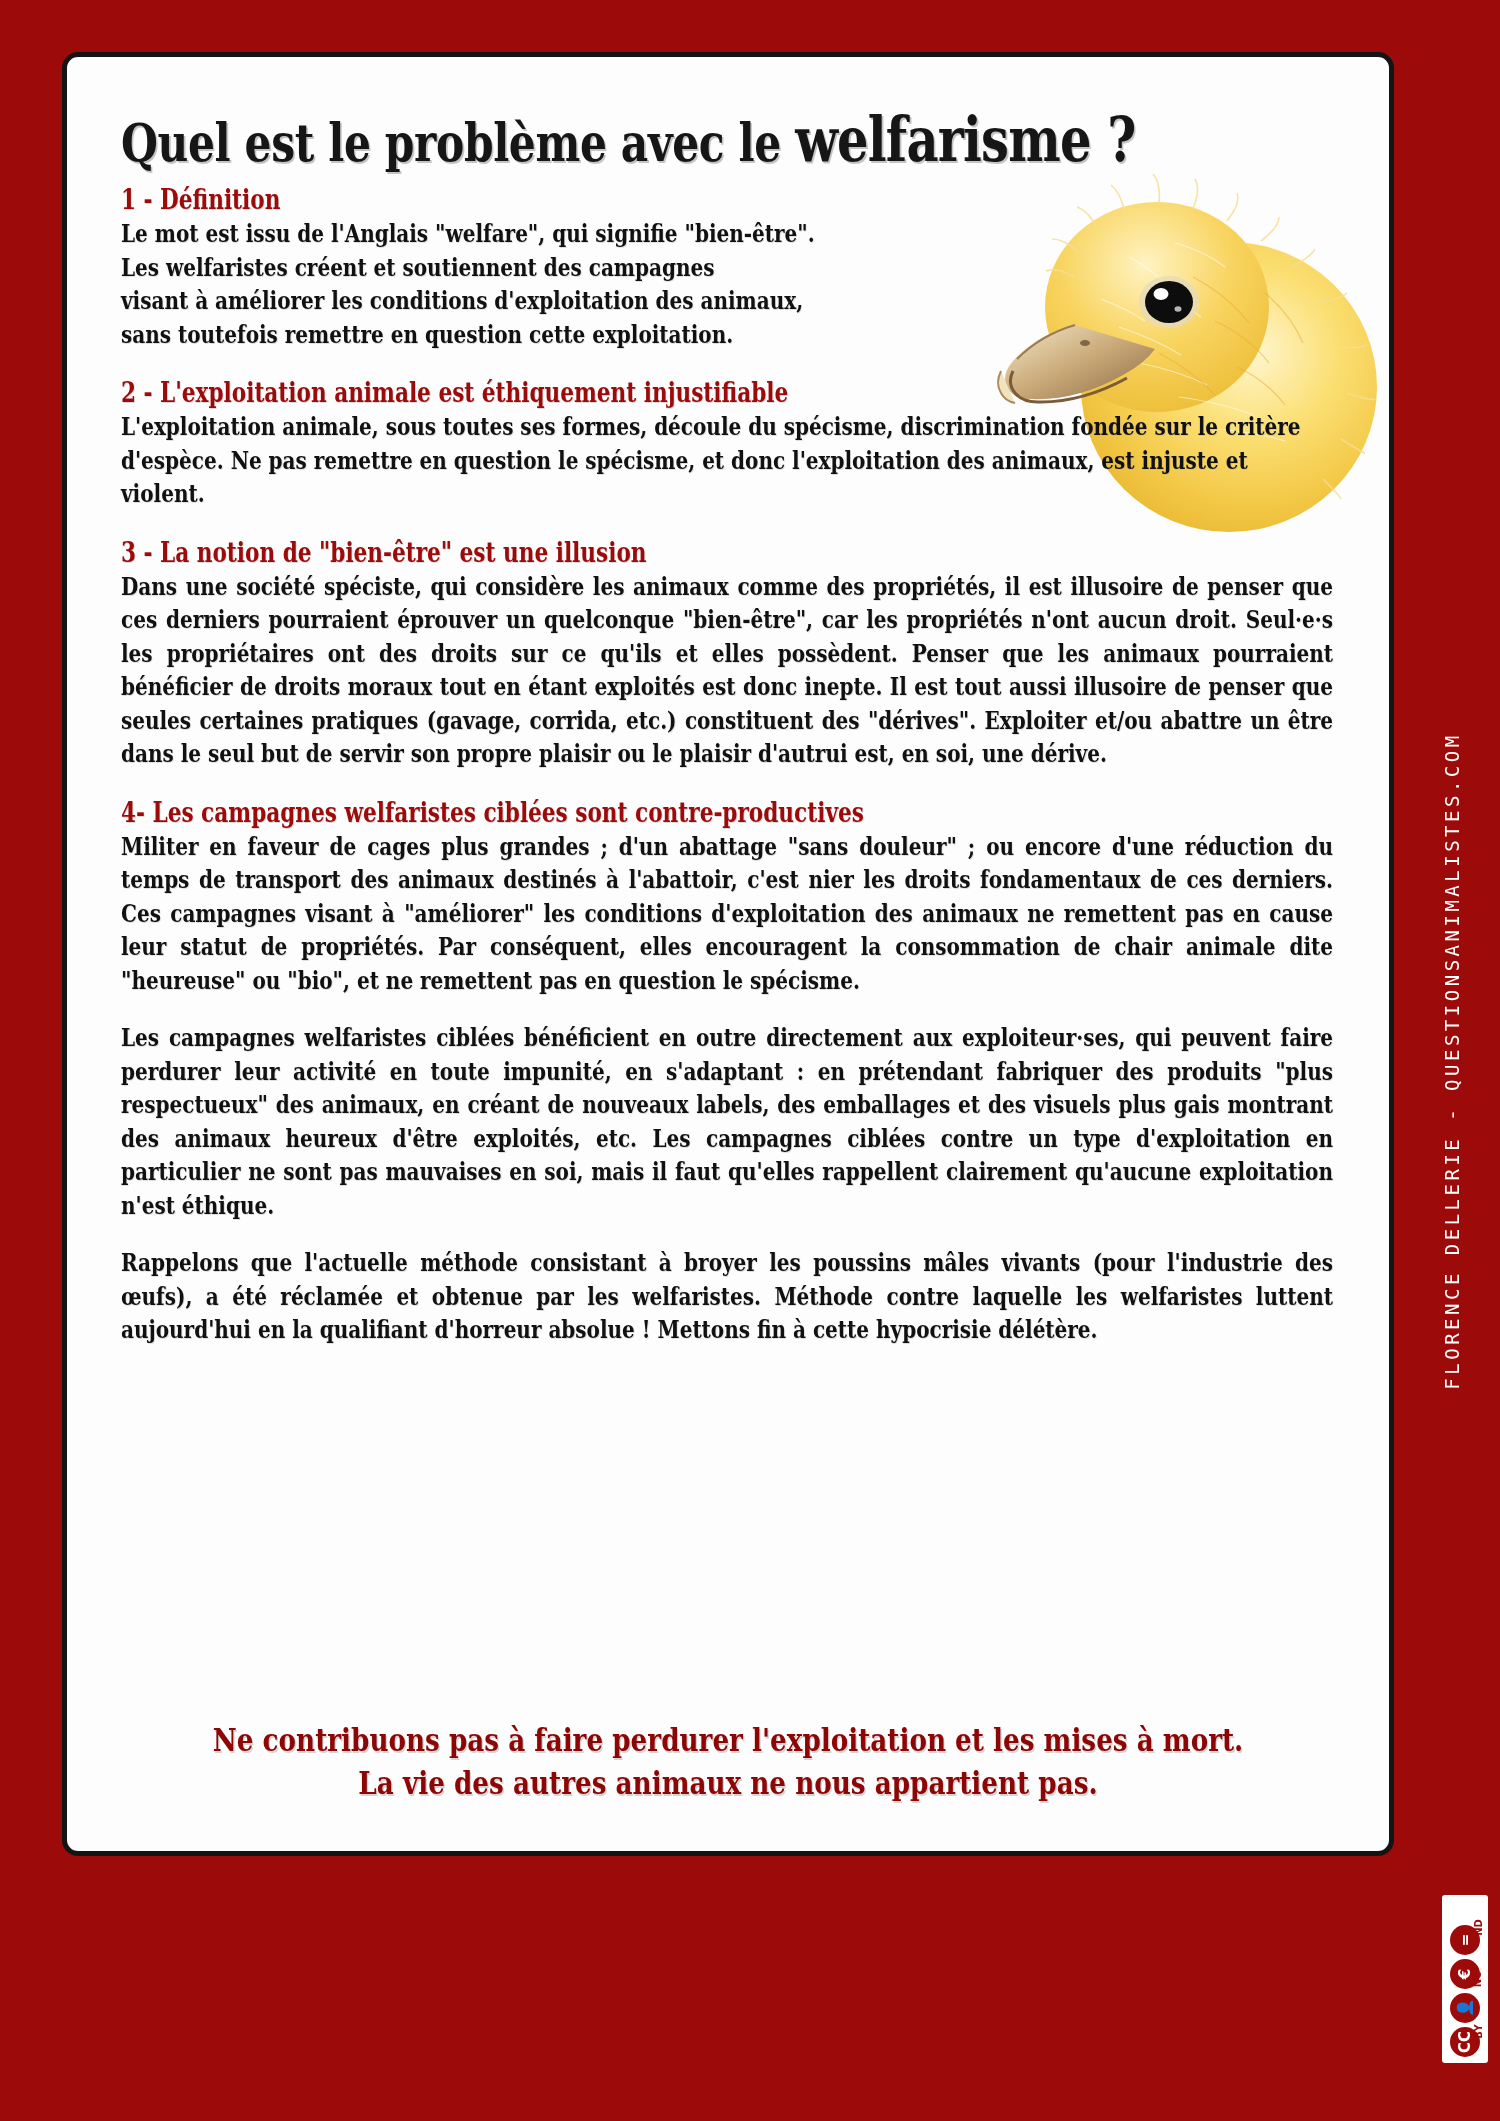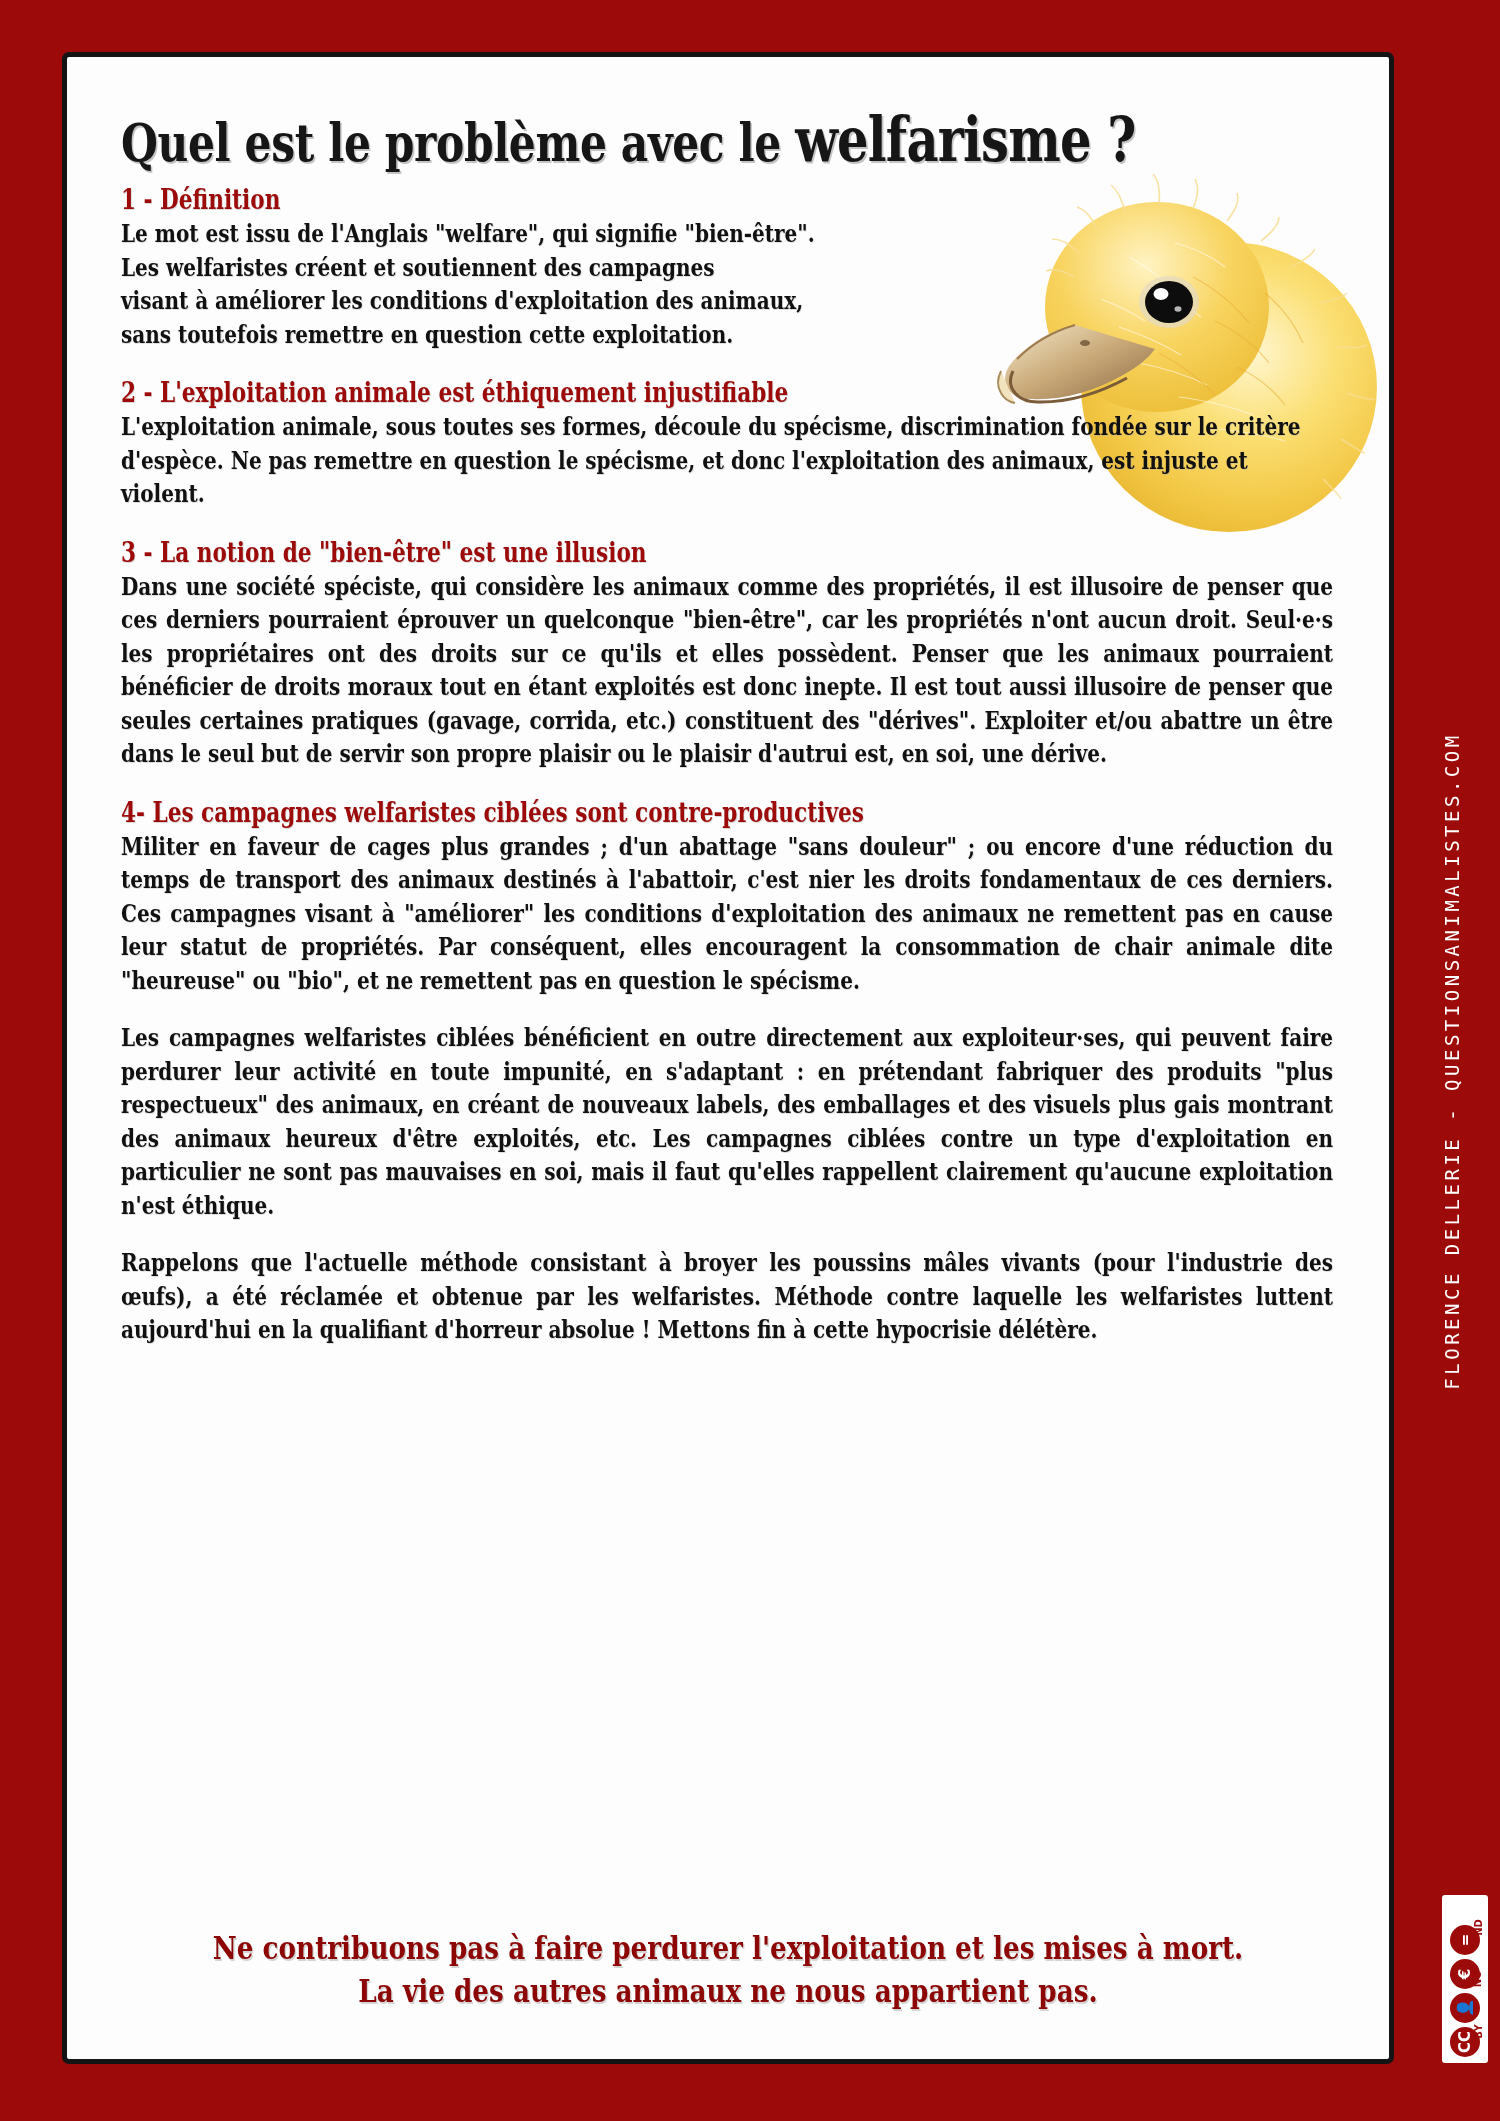--- a/index.html
+++ b/index.html
@@ -18,24 +18,24 @@
     background: #9c0a0a;
     box-sizing: border-box;
     overflow: hidden;
   }
   
   .card {
     position: absolute;
     left: 62px;
     top: 52px;
     width: 1332px;
-    height: 2012px;
+    height: 1804px;
     background: #fdfdfd;
     border: 5px solid #141414;
-    border-radius: 7px;
+    border-radius: 16px;
     box-sizing: border-box;
     overflow: hidden;
   }
   .card-inner {
     position: relative;
     padding: 36px 40px 0 40px;
     height: 100%;
     box-sizing: border-box;
   }
 

